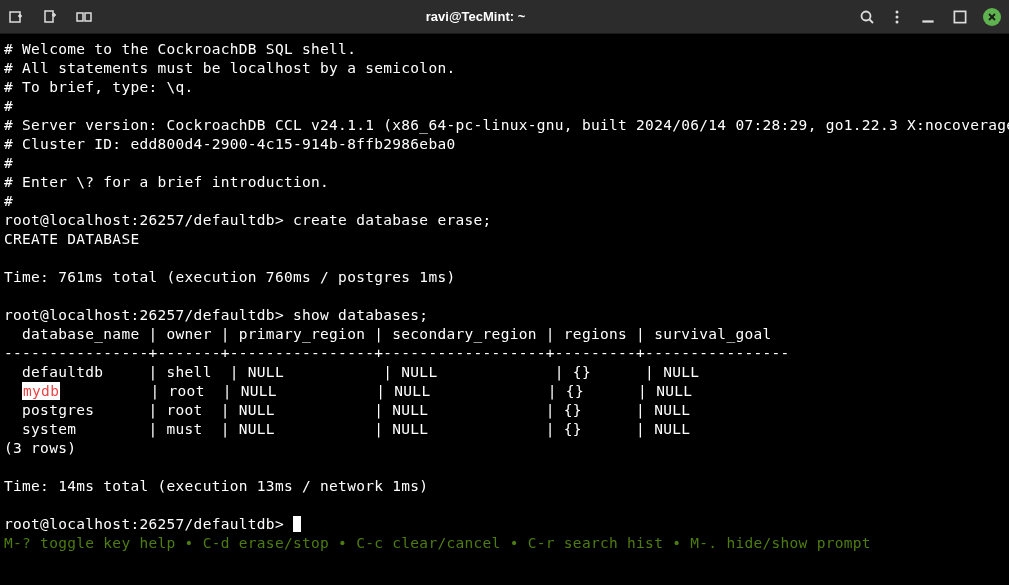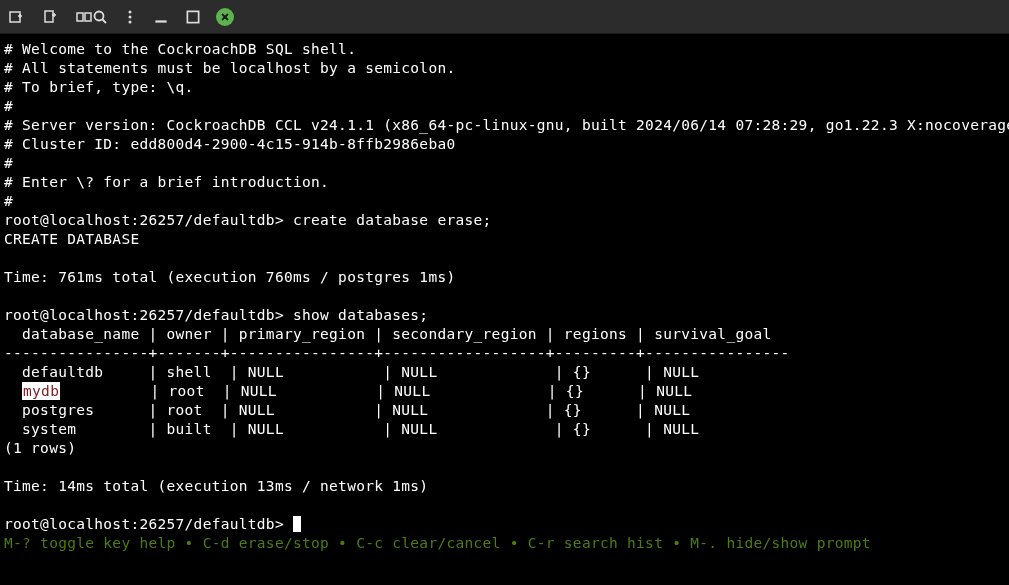--- a/index.html
+++ b/index.html
@@ -72,21 +72,21 @@
       font-size: 14.5px;
       line-height: 19px;
       letter-spacing: 0.3px;
       white-space: pre;
       color: #fff;
       background: #000;
       height: calc(100% - 34px);
     }
     .highlight {
       background: #fff;
-      color: #7f1d1d;
+      color: #ef4444;
       border: 1px solid #fff;
     }
     .cursor {
       display: inline-block;
       width: 8px;
       height: 16px;
       background: #fff;
       vertical-align: text-bottom;
     }
     .dimmed { color: #4d7c0f; text-align: right; }
@@ -110,20 +110,21 @@
           <line x1="12" y1="4" x2="12" y2="8"></line>
         </svg>
     </div>
     <div class="titlebar-icon">
       <svg viewBox="0 0 16 16" fill="none" stroke="currentColor" stroke-width="1.5">
           <rect x="1" y="4" width="6" height="8"></rect>
           <rect x="9" y="4" width="6" height="8"></rect>
         </svg>
     </div>
   </div>
+  <div class="titlebar-center">ravi@TecMint: ~</div>
   <div class="titlebar-right">
     <div class="titlebar-icon">
       <svg viewBox="0 0 16 16" fill="none" stroke="currentColor" stroke-width="1.8">
           <circle cx="7" cy="7" r="4.5"></circle>
           <line x1="10.5" y1="10.5" x2="14" y2="14"></line>
         </svg>
     </div>
     <div class="titlebar-icon">
       <svg viewBox="0 0 16 16" fill="currentColor">
           <circle cx="8" cy="3" r="1.5"></circle>
@@ -163,19 +164,19 @@
 <span>CREATE DATABASE</span>
 
 <span>Time: 761ms total (execution 760ms / postgres 1ms)</span>
 
 <span>root@localhost:26257/defaultdb&gt; </span><span>show databases;</span>
 <span>  database_name | owner | primary_region | secondary_region | regions | survival_goal</span>
 <span>----------------+-------+----------------+------------------+---------+----------------</span>
 <span>  defaultdb     | shell  | NULL           | NULL             | {}      | NULL</span>
 <span>  </span><span class="highlight">mydb</span><span>          | root  | NULL           | NULL             | {}      | NULL</span>
 <span>  postgres      | root  | NULL           | NULL             | {}      | NULL</span>
-<span>  system        | built  | NULL           | NULL             | {}      | NULL</span>
-<span>(1 rows)</span>
+<span>  system        | must  | NULL           | NULL             | {}      | NULL</span>
+<span>(3 rows)</span>
 
 <span>Time: 14ms total (execution 13ms / network 1ms)</span>
 
 <span>root@localhost:26257/defaultdb&gt; </span><span class="cursor"></span>
 <span class="dimmed">M-? toggle key help • C-d erase/stop • C-c clear/cancel • C-r search hist • M-. hide/show prompt</span></div>
 
 </body></html>

